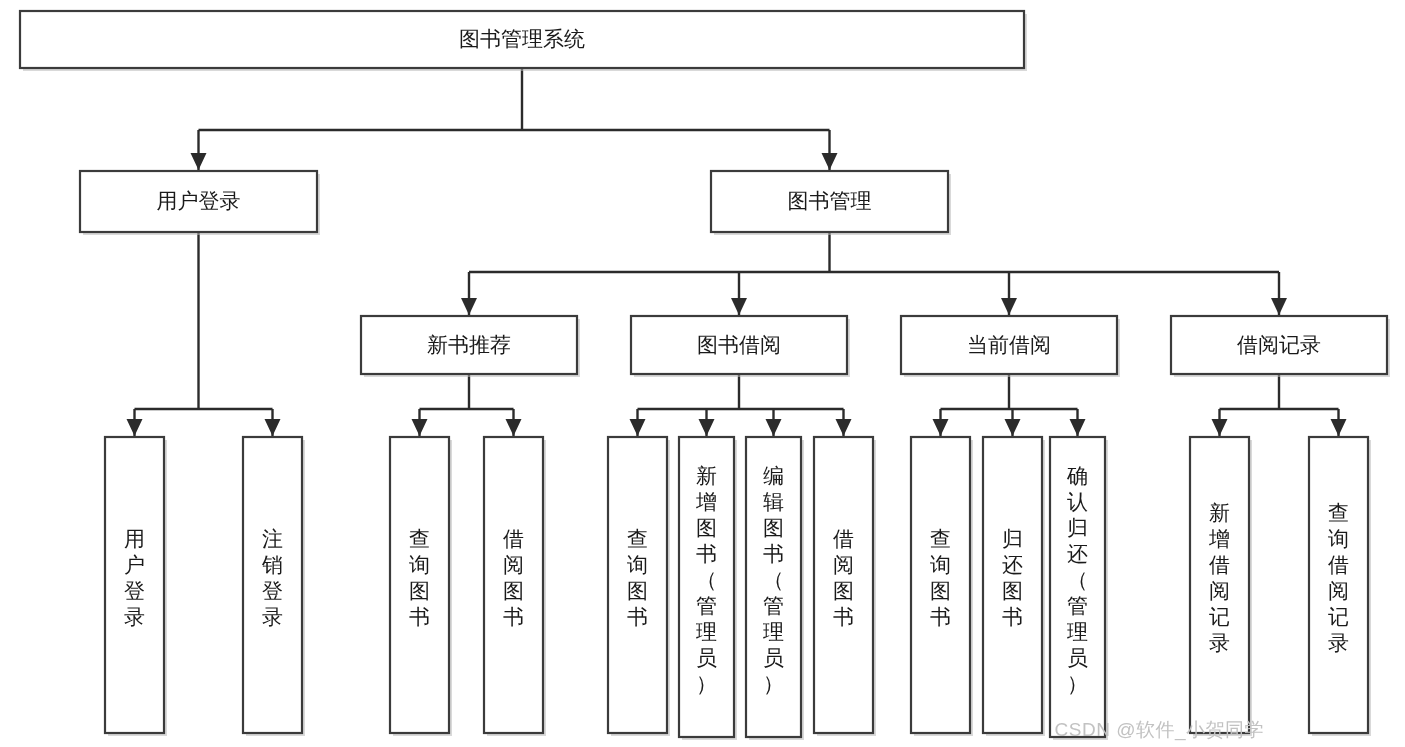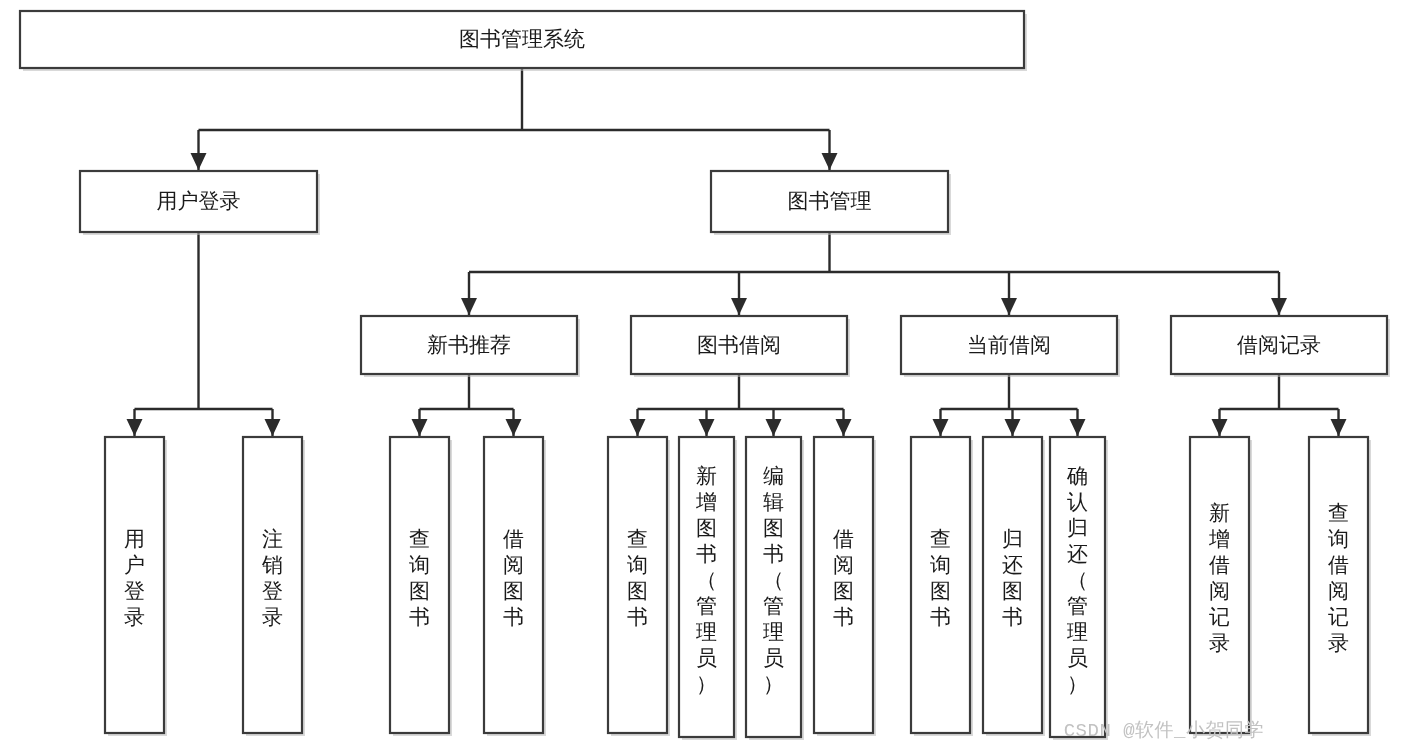--- a/index.html
+++ b/index.html
@@ -54,21 +54,21 @@
   .node-label-v {
     font-family: "Liberation Sans", "DejaVu Sans", sans-serif;
     font-size: 21px;
     fill: #1a1a1a;
     text-anchor: middle;
   }
   .watermark {
     position: absolute;
     right: 8px;
     bottom: 4px;
-    font-family: Liberation Mono, monospace;
+    font-family: Liberation Sans, sans-serif;
     font-size: 19px;
     color: #c2c2c2;
     white-space: nowrap;
     letter-spacing: 0.5px;
     user-select: none;
   }
 </style>
 </head>
 <body>
 

